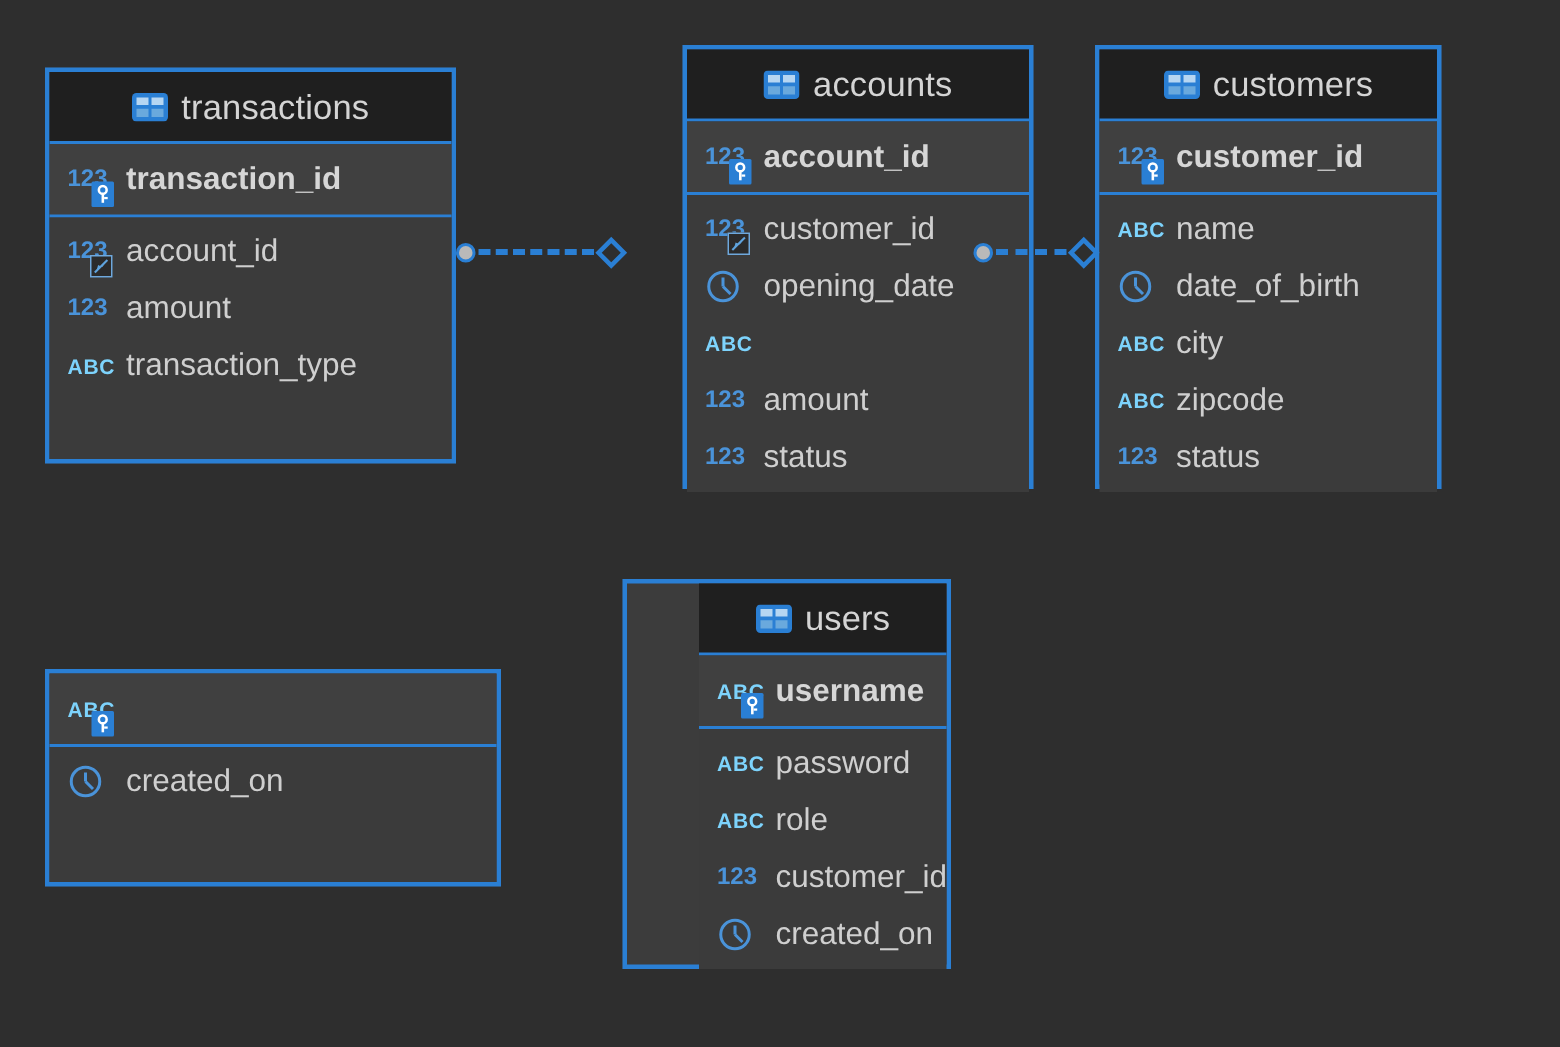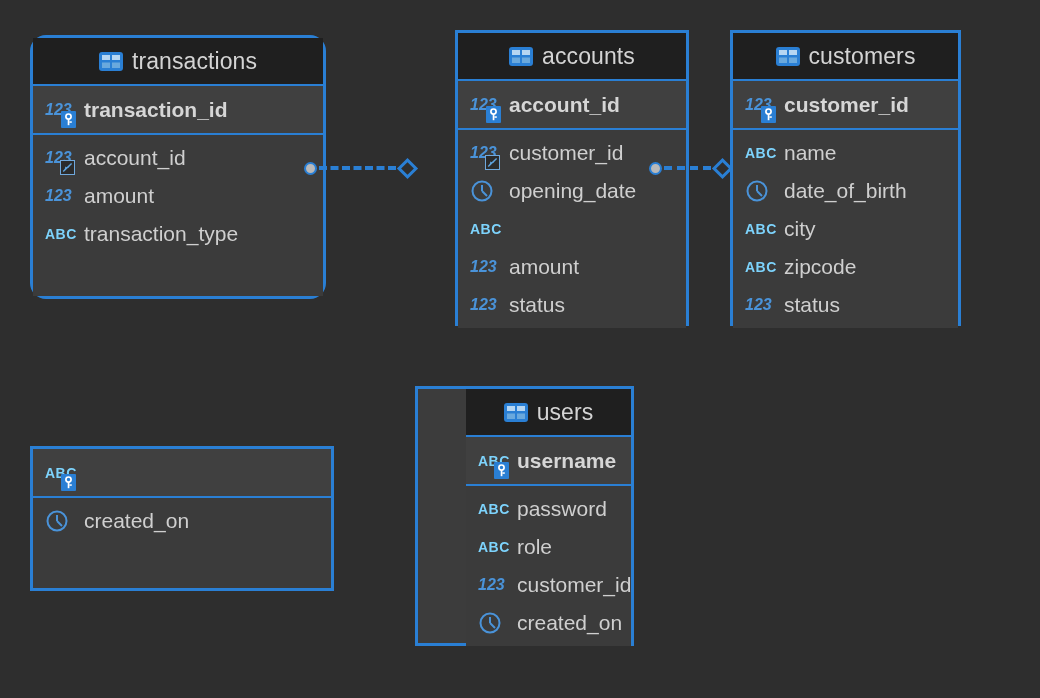--- a/index.html
+++ b/index.html
@@ -93,21 +93,20 @@
     align-items: center;
     justify-content: flex-start;
   }
   .type-num {
     color: #4a93d9;
     font-size: 16px;
     font-weight: bold;
     letter-spacing: 0px;
     line-height: 1;
     font-family: "Liberation Sans", sans-serif;
-    font-style: italic;
   }
   .type-abc {
     color: #7dd3fc;
     font-size: 14px;
     font-weight: bold;
     letter-spacing: 0.5px;
     line-height: 1;
     font-family: "Liberation Sans", sans-serif;
   }
   .type-clock { display:block; }
@@ -172,21 +171,21 @@
     box-sizing: border-box;
     transform: rotate(45deg);
     flex: 0 0 auto;
     margin-left: 2px;
   }
 </style>
 </head>
 <body>
 
 <div id="erd-canvas">
-    <div class="entity" style="left: 30px; top: 35px; width: 296px; height: 264px; border-radius: 16px;">
+    <div class="entity" style="left: 30px; top: 45px; width: 274px; height: 264px;">
       <div class="entity-header">
         <span style="display: flex;">
           <svg width="24" height="19" viewBox="0 0 24 19" class="table-glyph">
             <rect x="0" y="0" width="24" height="19" rx="3" fill="#2a7fd4"></rect>
             <rect x="3" y="3" width="8" height="5" fill="#b6d6f2"></rect>
             <rect x="13" y="3" width="8" height="5" fill="#b6d6f2"></rect>
             <rect x="3" y="10.5" width="8" height="5.5" fill="#6aa9dd"></rect>
             <rect x="13" y="10.5" width="8" height="5.5" fill="#6aa9dd"></rect>
           </svg>
         </span>

